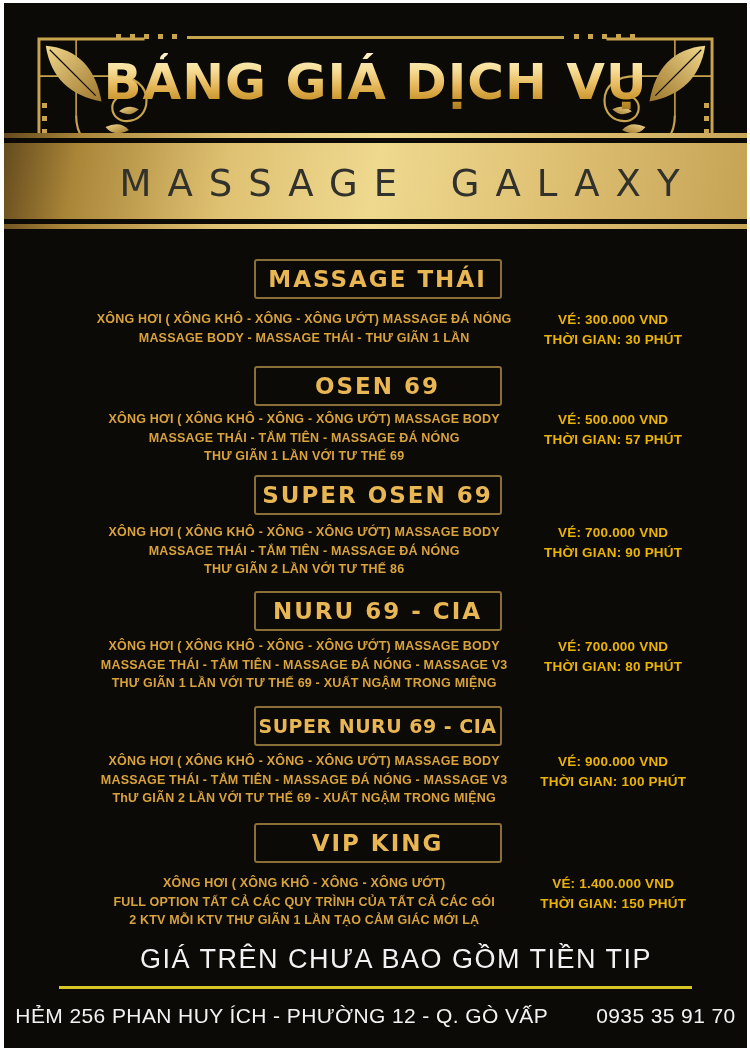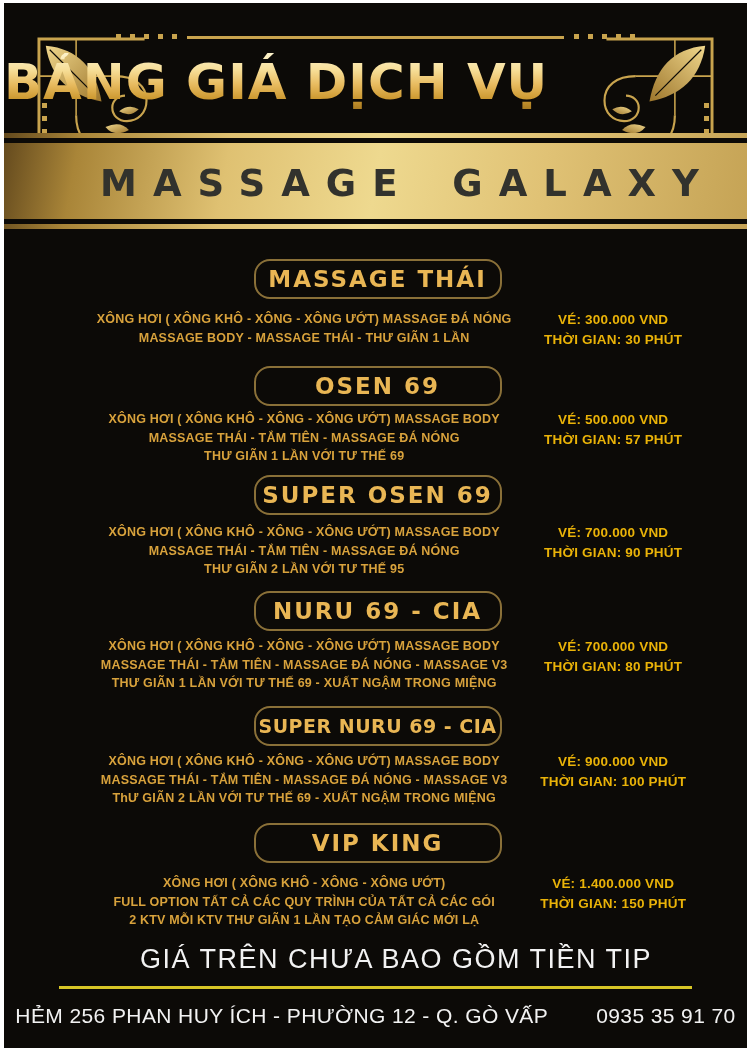--- a/index.html
+++ b/index.html
@@ -20,45 +20,45 @@
   .topline{position:absolute;top:33px;left:183px;right:183px;height:3px;background:#c9a44e;}
   .dot-row{position:absolute;top:31px;display:flex;gap:9px;}
   .dot-row.l{left:112px;}
   .dot-row.r{right:112px;}
   .dot-col{position:absolute;top:100px;display:flex;flex-direction:column;gap:8px;}
   .dot-col.l{left:38px;}
   .dot-col.r{right:38px;}
   .dot{width:5px;height:5px;background:#c9a44e;}
   
   .main-title{
-    position:absolute;top:50px;left:0;right:0;text-align:left;
+    position:absolute;top:50px;left:0;right:0;text-align:center;
     font-family:"DejaVu Sans", sans-serif;
     font-weight:900;font-size:50px;letter-spacing:1px;
     background:linear-gradient(180deg,#fdf3cc 0%,#f6dd96 30%,#e7ba5e 55%,#cd9a32 78%,#a2751e 100%);
     -webkit-background-clip:text;background-clip:text;color:transparent;
   }
   
   .banner{
     position:absolute;top:130px;left:0;right:0;height:96px;
     background:linear-gradient(100deg,#63491d 0%,#a98538 10%,#dfc172 30%,#eed98f 50%,#e0c275 72%,#c5a355 100%);
   }
   .banner .stripe{position:absolute;left:0;right:0;height:5px;background:#0c0a07;}
   .banner .stripe.t{top:5px;}
   .banner .stripe.b{bottom:5px;}
   .banner .brand{
     position:absolute;top:15px;bottom:10px;left:0;right:0;
     display:flex;align-items:center;justify-content:center;
     font-family:"DejaVu Sans", sans-serif;
-    font-size:37px;font-weight:700;color:#32322d;
+    font-size:37px;font-weight:400;color:#32322d;
     letter-spacing:16px;word-spacing:10px;text-indent:16px;padding-left:48px;
   }
   
   .svc-box{
     position:absolute;left:50%;width:244px;height:36px;margin-left:-122px;
-    border:2px solid #8a7038;border-radius:16px;
+    border:2px solid #8a7038;border-radius:3px;
     display:flex;align-items:center;justify-content:center;
     color:#e9b654;font-family:"DejaVu Sans", sans-serif;
     font-size:23px;font-weight:600;letter-spacing:2px;white-space:nowrap;
   }
   .svc-box.small{font-size:19px;letter-spacing:0.5px;}
   .svc-row{
     position:absolute;left:75px;right:50px;display:flex;justify-content:space-between;text-align:center;
   }
   .svc-desc{
     width:462px;color:#d8a23c;font-weight:bold;
@@ -184,21 +184,21 @@
     </div>
   </div>
 
   <div class="svc-box" style="top:472px">
       <span>SUPER OSEN 69</span>
     </div>
   <div class="svc-row" style="top:520px">
     <div class="svc-desc">
       <div>XÔNG HƠI ( XÔNG KHÔ - XÔNG - XÔNG ƯỚT) MASSAGE BODY</div>
       <div>MASSAGE THÁI - TẮM TIÊN - MASSAGE ĐÁ NÓNG</div>
-      <div>THƯ GIÃN 2 LẦN VỚI TƯ THẾ 95</div>
+      <div>THƯ GIÃN 2 LẦN VỚI TƯ THẾ 86</div>
     </div>
     <div class="svc-meta">
       <div>VÉ: 700.000 VND</div>
       <div>THỜI GIAN: 90 PHÚT</div>
     </div>
   </div>
 
   <div class="svc-box" style="top:588px">
       <span>NURU 69 - CIA</span>
     </div>

